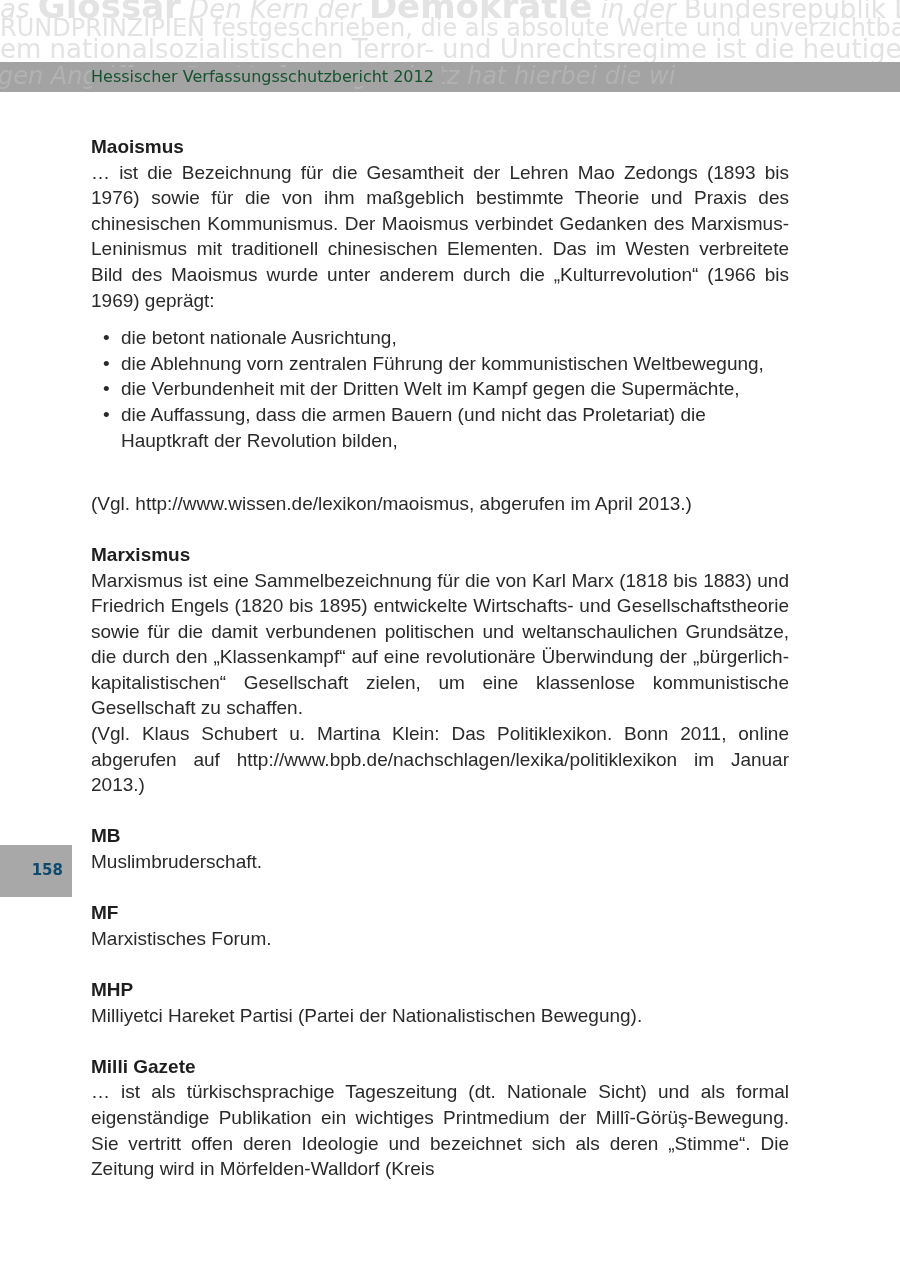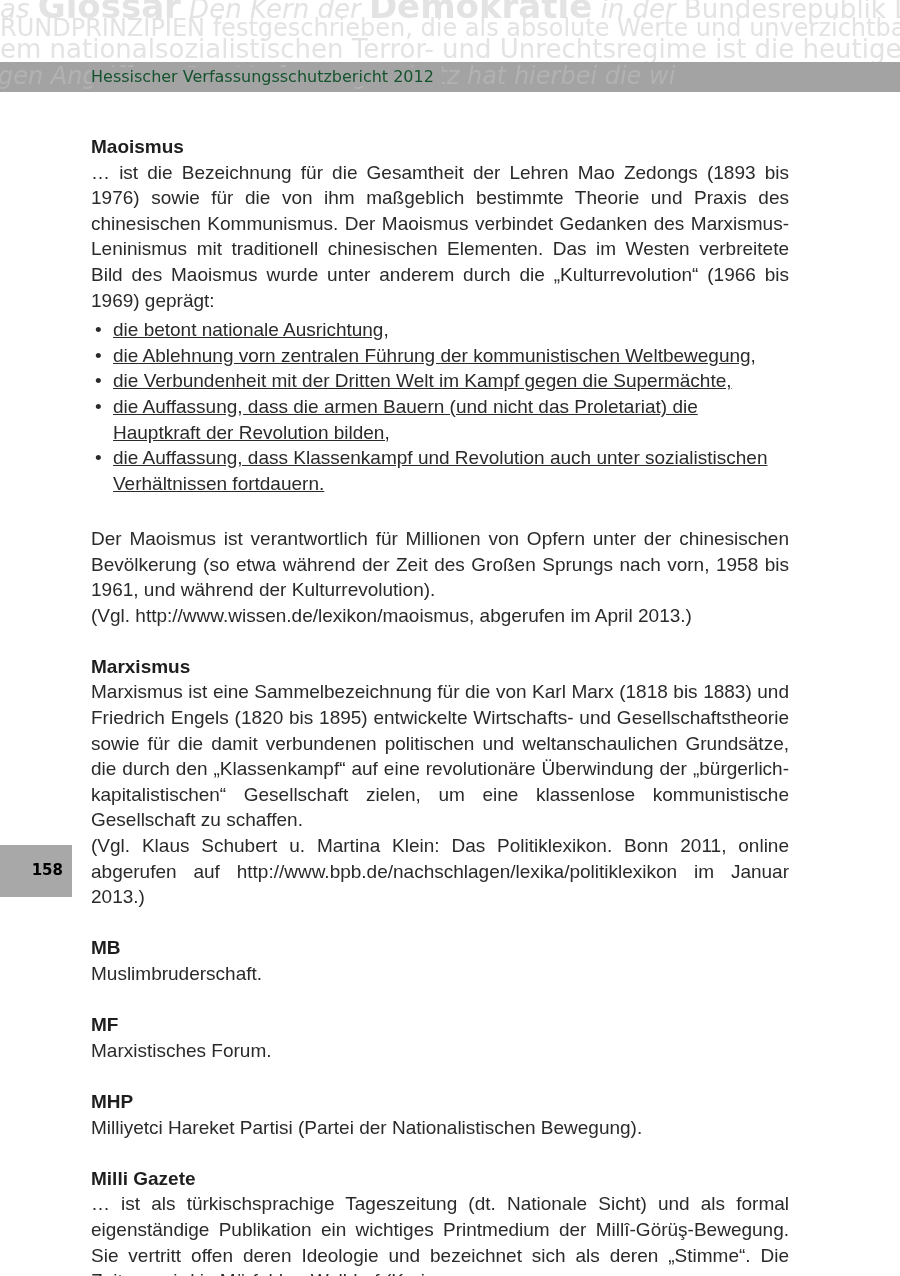--- a/index.html
+++ b/index.html
@@ -18,26 +18,26 @@
       position: absolute; left: 0; top: 62px; width: 900px; height: 30px; background: #a3a3a3; overflow: hidden;
     }
     .header-bar .wm-bg { position: absolute; left: -2px; top: 0px; white-space: nowrap; color: #b2b2b2; font-size: 24px; font-style: italic; font-family: "DejaVu Sans", sans-serif; }
     .header-title {
       position: absolute; left: 91px; top: 5px; color: #14532d; font-size: 16px; font-family: "DejaVu Sans", sans-serif;
       background: #a3a3a3; padding-right: 8px;
     }
     .page-tab {
       position: absolute; left: 0; top: 845px; width: 72px; height: 52px; background: #a8a8a8;
     }
-    .page-num { position: absolute; right: 9px; top: 16px; color: #000000; font-size: 15px; font-weight: bold; font-family: "DejaVu Sans", sans-serif; }
+    .page-num { position: absolute; right: 9px; top: 16px; color: #0c4a6e; font-size: 15px; font-weight: bold; font-family: "DejaVu Sans", sans-serif; }
     .content { position: absolute; left: 91px; top: 134px; width: 698px; font-size: 19px; line-height: 25.6px; }
     .entry { margin-bottom: 25.6px; }
     .term { font-weight: bold; color: #1e1e1e; }
     p { margin: 0; text-align: justify; }
-    ul { margin: 4px; padding: 0; list-style: none; text-decoration: underline; }
+    ul { margin: 12px; padding: 0; list-style: none; }
     li { position: relative; padding-left: 18px; }
     li::before { content: "\2022"; position: absolute; left: 0; top: 0; color: #2a2a2a; }
     .spacer { height: 25.6px; }
   </style>
 </head>
 <body>
 
 <div class="banner">
   <div class="wm-line wm1">
     <span class="it">as </span><span class="big">Glossar</span><span class="it"> Den Kern der </span><span class="big">Demokratie</span><span class="it"> in der </span><span>Bundesrepublik Deutsc</span>
@@ -58,24 +58,22 @@
 <div class="content">
 
   <div class="entry">
     <div class="term">Maoismus</div>
     <p>… ist die Bezeichnung für die Gesamtheit der Lehren Mao Zedongs (1893 bis 1976) sowie für die von ihm maßgeblich bestimmte Theorie und Praxis des chinesischen Kommunismus. Der Maoismus verbindet Gedanken des Marxismus-Leninismus mit traditionell chinesischen Elementen. Das im Westen verbreitete Bild des Maoismus wurde unter anderem durch die „Kulturrevolution“ (1966 bis 1969) geprägt:</p>
     <ul>
       <li>die betont nationale Ausrichtung,</li>
       <li>die Ablehnung vorn zentralen Führung der kommunistischen Weltbewegung,</li>
       <li>die Verbundenheit mit der Dritten Welt im Kampf gegen die Supermächte,</li>
       <li>die Auffassung, dass die armen Bauern (und nicht das Proletariat) die Hauptkraft der Revolution bilden,</li>
-      <li>die Auffassung, dass Klassenkampf und Revolution auch unter sozialistischen Verhältnissen fortdauern.</li>
     </ul>
     <div class="spacer"></div>
-    <p>Der Maoismus ist verantwortlich für Millionen von Opfern unter der chinesischen Bevölkerung (so etwa während der Zeit des Großen Sprungs nach vorn, 1958 bis 1961, und während der Kulturrevolution).</p>
     <p>(Vgl. http://www.wissen.de/lexikon/maoismus, abgerufen im April 2013.)</p>
   </div>
 
   <div class="entry">
     <div class="term">Marxismus</div>
     <p>Marxismus ist eine Sammelbezeichnung für die von Karl Marx (1818 bis 1883) und Friedrich Engels (1820 bis 1895) entwickelte Wirtschafts- und Gesellschaftstheorie sowie für die damit verbundenen politischen und weltanschaulichen Grundsätze, die durch den „Klassenkampf“ auf eine revolutionäre Überwindung der „bürgerlich-kapitalistischen“ Gesellschaft zielen, um eine klassenlose kommunistische Gesellschaft zu schaffen.</p>
     <p>(Vgl. Klaus Schubert u. Martina Klein: Das Politiklexikon. Bonn 2011, online abgerufen auf http://www.bpb.de/nachschlagen/lexika/politiklexikon im Januar 2013.)</p>
   </div>
 
   <div class="entry">

